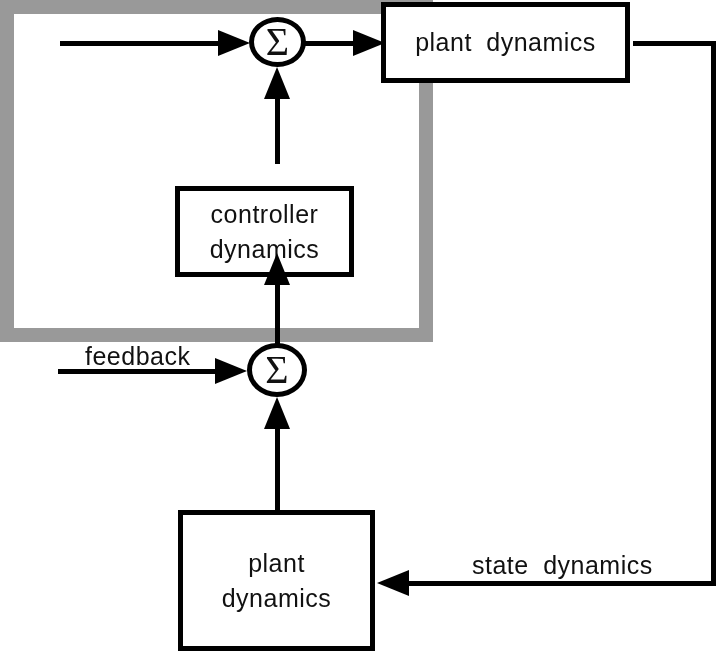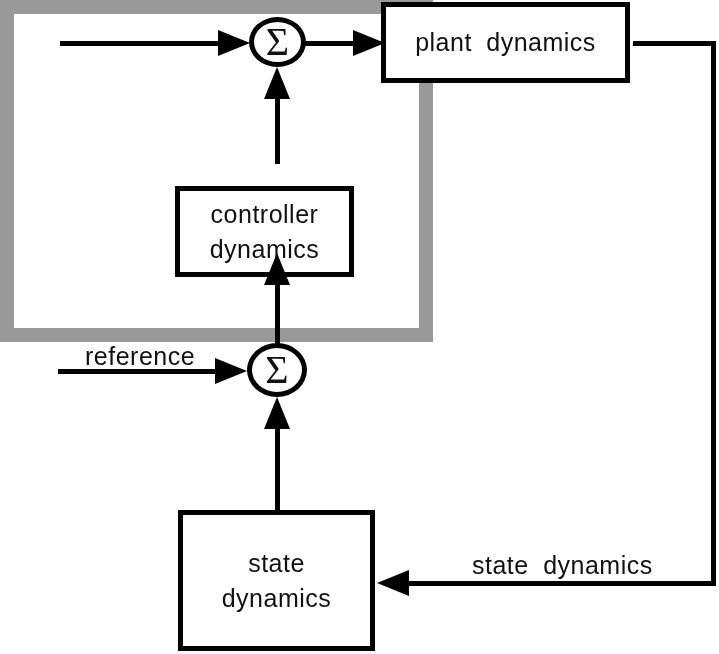--- a/index.html
+++ b/index.html
@@ -123,27 +123,27 @@
   <div class="box b-plant">
     <span>plant dynamics</span>
   </div>
 
   <div class="box b-controller">
     <span>controller</span>
     <span>dynamics</span>
   </div>
 
   <div class="box b-sensor">
-    <span>state</span>
+    <span>plant</span>
     <span>dynamics</span>
   </div>
 
   <div class="sum s-top">
     <span>Σ</span>
   </div>
   <div class="sum s-bottom">
     <span>Σ</span>
   </div>
 
-  <div class="label lbl-reference">reference</div>
+  <div class="label lbl-reference">feedback</div>
   <div class="label lbl-feedback">state dynamics</div>
 
 </div>
 
 </body></html>

